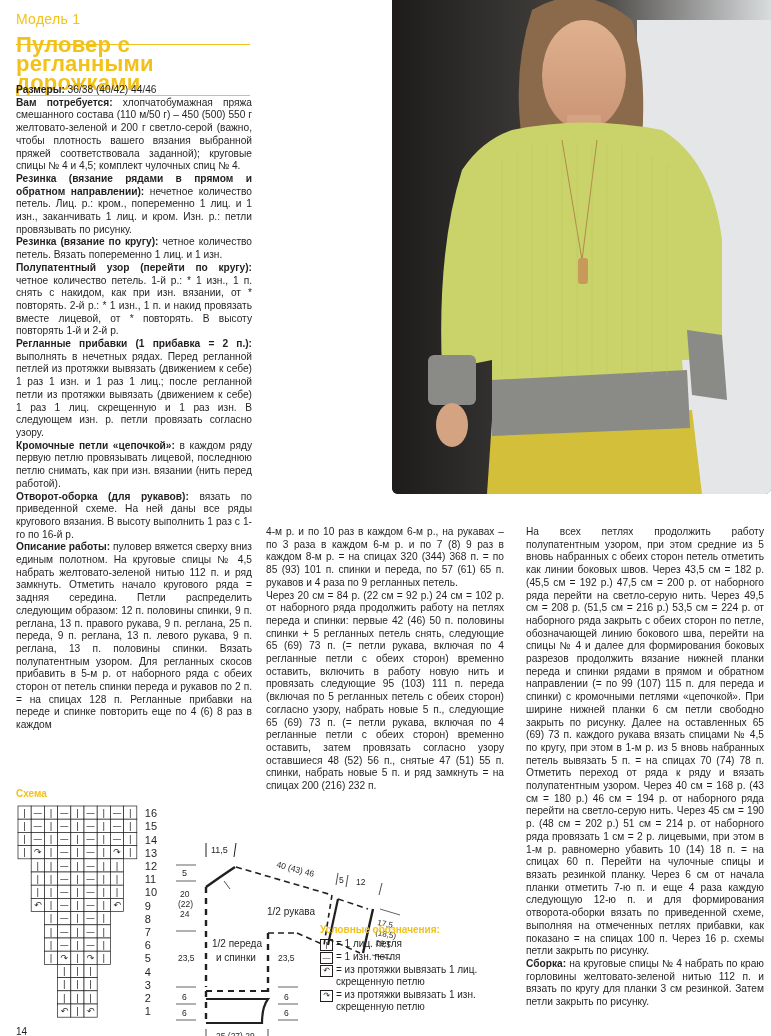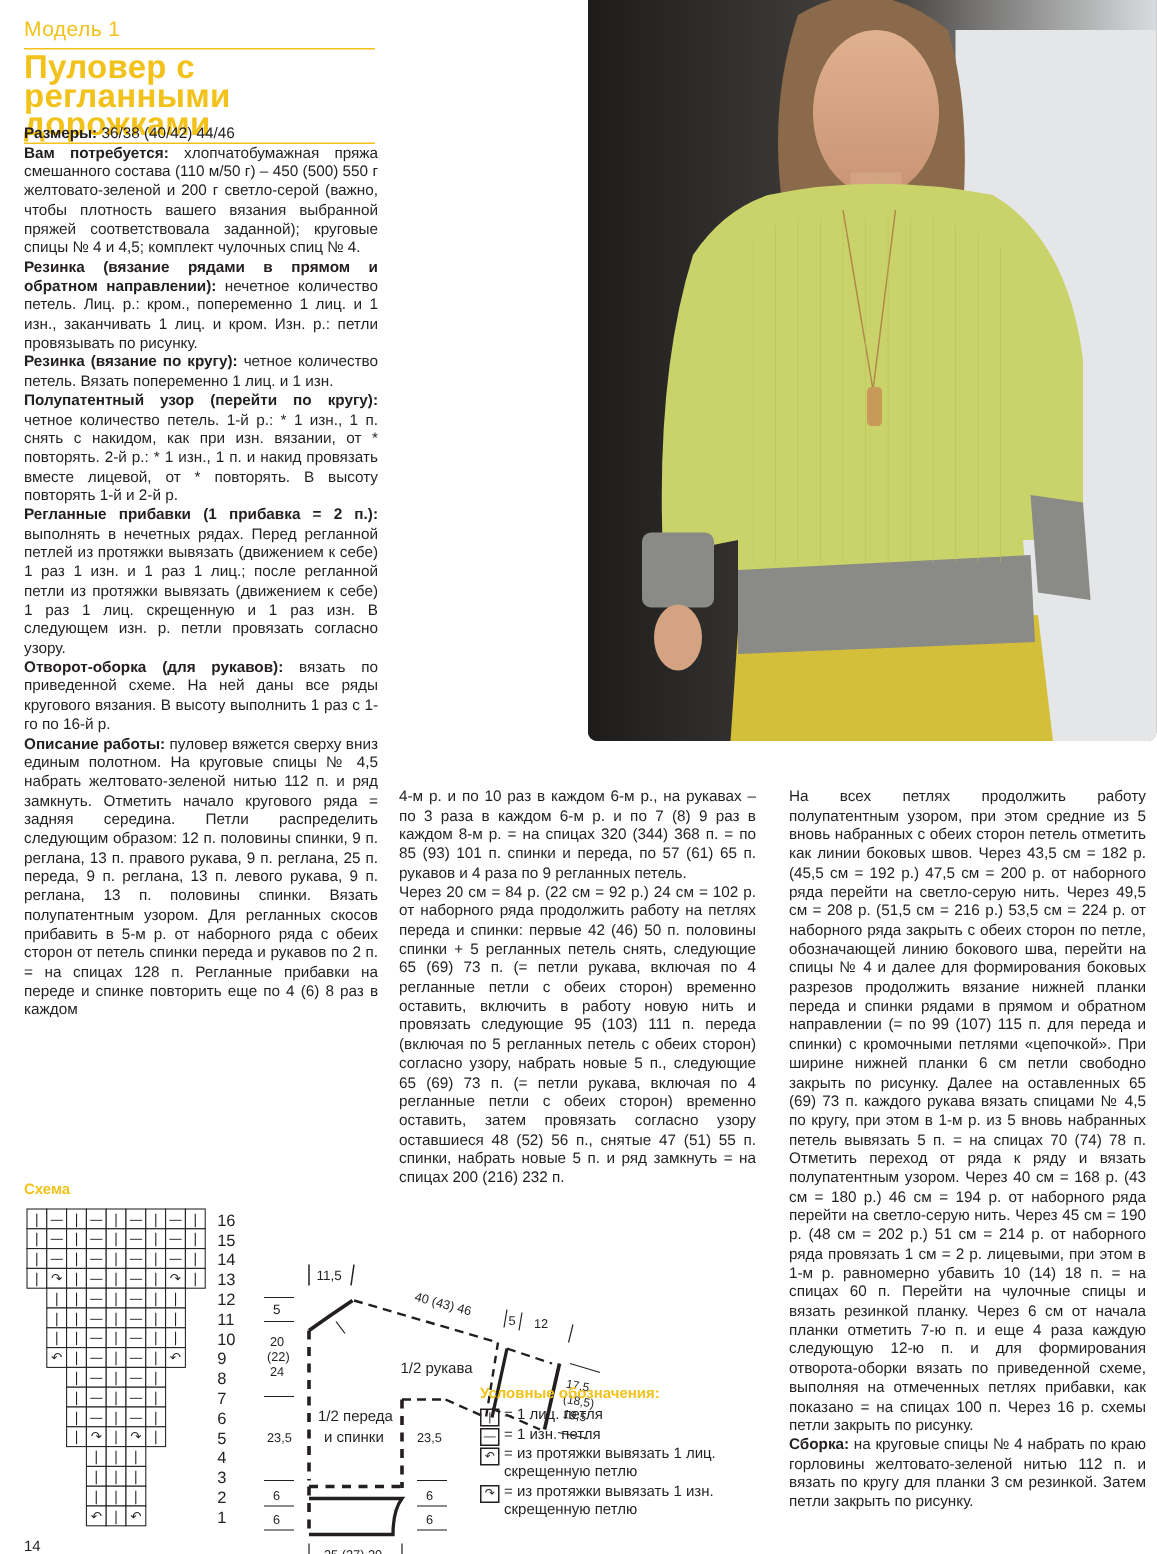--- a/index.html
+++ b/index.html
@@ -1,20 +1,20 @@
 <!DOCTYPE html>
 <html><head>
 <meta charset="utf-8">
 <style>
   html, body { margin:0; padding:0; background:#ffffff; }
   body { width:771px; height:1036px; position:relative; overflow:hidden;
          font-family:"Liberation Sans", sans-serif; color:#231f20; }
   .abs { position:absolute; }
   .model { left:16px; top:10px; width:234px; font-size:14px; color:#f2c21a;
-           border-bottom:1px solid #f2c21a; padding-bottom:4px; line-height:18px; letter-spacing:0.3px; }
+           border-bottom:1px solid #f2c21a; padding-bottom:16px; line-height:18px; letter-spacing:0.3px; }
   .title { left:16px; top:35px; width:234px; font-size:22px; font-weight:bold; color:#f2c21a;
            line-height:19px; border-bottom:1px solid #f2c21a; padding-bottom:3px; letter-spacing:0.2px; }
   .col { font-size:10.2px; line-height:12.7px; text-align:justify; }
   .col p { margin:0; }
   .col b { font-weight:bold; }
   .col1 { left:16px; top:84px; width:236px; }
   .col2 { left:266px; top:526px; width:238px; }
   .col3 { left:526px; top:526px; width:238px; }
   .photo { left:392px; top:0; width:379px; height:494px; overflow:hidden;
            border-radius:0 0 6px 6px; background:#3c3a38; }
@@ -85,20 +85,21 @@
   </svg>
 </div>
 
 <div class="abs col col1">
   <p><b>Размеры:</b><span> 36/38 (40/42) 44/46</span></p>
   <p><b>Вам потребуется:</b><span> хлопчатобумажная пряжа смешанного состава (110 м/50 г) – 450 (500) 550 г желтовато-зеленой и 200 г светло-серой (важно, чтобы плотность вашего вязания выбранной пряжей соответствовала заданной); круговые спицы № 4 и 4,5; комплект чулочных спиц № 4.</span></p>
   <p><b>Резинка (вязание рядами в прямом и обратном направлении):</b><span> нечетное количество петель. Лиц. р.: кром., попеременно 1 лиц. и 1 изн., заканчивать 1 лиц. и кром. Изн. р.: петли провязывать по рисунку.</span></p>
   <p><b>Резинка (вязание по кругу):</b><span> четное количество петель. Вязать попеременно 1 лиц. и 1 изн.</span></p>
   <p><b>Полупатентный узор (перейти по кругу):</b><span> четное количество петель. 1-й р.: * 1 изн., 1 п. снять с накидом, как при изн. вязании, от * повторять. 2-й р.: * 1 изн., 1 п. и накид провязать вместе лицевой, от * повторять. В высоту повторять 1-й и 2-й р.</span></p>
   <p><b>Регланные прибавки (1 прибавка = 2 п.):</b><span> выполнять в нечетных рядах. Перед регланной петлей из протяжки вывязать (движением к себе) 1 раз 1 изн. и 1 раз 1 лиц.; после регланной петли из протяжки вывязать (движением к себе) 1 раз 1 лиц. скрещенную и 1 раз изн. В следующем изн. р. петли провязать согласно узору.</span></p>
+  <p><b>Кромочные петли «цепочкой»:</b><span> в каждом ряду первую петлю провязывать лицевой, последнюю петлю снимать, как при изн. вязании (нить перед работой).</span></p>
   <p><b>Отворот-оборка (для рукавов):</b><span> вязать по приведенной схеме. На ней даны все ряды кругового вязания. В высоту выполнить 1 раз с 1-го по 16-й р.</span></p>
   <p><b>Описание работы:</b><span> пуловер вяжется сверху вниз единым полотном. На круговые спицы № 4,5 набрать желтовато-зеленой нитью 112 п. и ряд замкнуть. Отметить начало кругового ряда = задняя середина. Петли распределить следующим образом: 12 п. половины спинки, 9 п. реглана, 13 п. правого рукава, 9 п. реглана, 25 п. переда, 9 п. реглана, 13 п. левого рукава, 9 п. реглана, 13 п. половины спинки. Вязать полупатентным узором. Для регланных скосов прибавить в 5-м р. от наборного ряда с обеих сторон от петель спинки переда и рукавов по 2 п. = на спицах 128 п. Регланные прибавки на переде и спинке повторить еще по 4 (6) 8 раз в каждом</span></p>
 </div>
 
 <div class="abs col col2">
   <p><span>4-м р. и по 10 раз в каждом 6-м р., на рукавах – по 3 раза в каждом 6-м р. и по 7 (8) 9 раз в каждом 8-м р. = на спицах 320 (344) 368 п. = по 85 (93) 101 п. спинки и переда, по 57 (61) 65 п. рукавов и 4 раза по 9 регланных петель.</span></p>
   <p><span>Через 20 см = 84 р. (22 см = 92 р.) 24 см = 102 р. от наборного ряда продолжить работу на петлях переда и спинки: первые 42 (46) 50 п. половины спинки + 5 регланных петель снять, следующие 65 (69) 73 п. (= петли рукава, включая по 4 регланные петли с обеих сторон) временно оставить, включить в работу новую нить и провязать следующие 95 (103) 111 п. переда (включая по 5 регланных петель с обеих сторон) согласно узору, набрать новые 5 п., следующие 65 (69) 73 п. (= петли рукава, включая по 4 регланные петли с обеих сторон) временно оставить, затем провязать согласно узору оставшиеся 48 (52) 56 п., снятые 47 (51) 55 п. спинки, набрать новые 5 п. и ряд замкнуть = на спицах 200 (216) 232 п.</span></p>
 </div>
 
 <div class="abs col col3">

